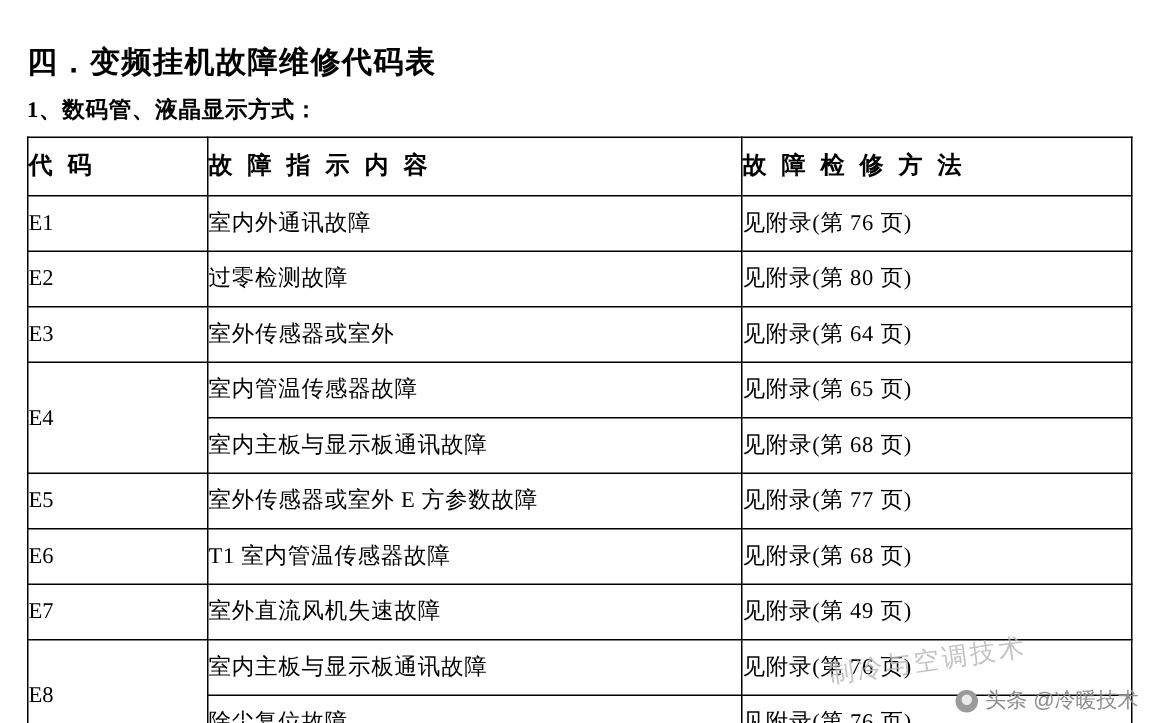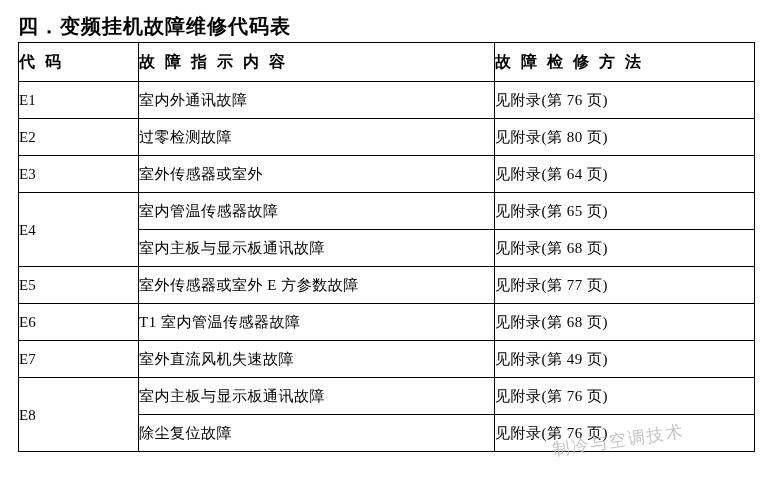--- a/index.html
+++ b/index.html
@@ -13,21 +13,21 @@
     font-family: "Liberation Serif", "DejaVu Serif", serif;
     color: #000000;
     overflow: hidden;
     position: relative;
   }
   .page {
     position: relative;
     width: 767px;
     height: 482px;
     box-sizing: border-box;
-    padding: 8px 16px 0 16px;
+    padding: 24px 16px 0 16px;
   }
   .doc-title {
     font-size: 20px;
     font-weight: bold;
     letter-spacing: 1px;
     margin: 4px 0 2px 2px;
     line-height: 1.4;
   }
   .section-title {
     font-size: 15px;
@@ -107,20 +107,21 @@
     border-radius: 50%;
     background: #e9e9e9;
   }
 </style>
 </head>
 <body>
 
 <div class="page">
 
   <div class="doc-title">四．变频挂机故障维修代码表</div>
+  <div class="section-title">1、数码管、液晶显示方式：</div>
 
   <table class="fault-table">
     <colgroup>
       <col class="c-code">
       <col class="c-desc">
       <col class="c-method">
     </colgroup>
     <thead>
       <tr>
         <td>代 码</td>
@@ -174,14 +175,18 @@
         <td class="method-cell">见附录(第 76 页)</td>
       </tr>
       <tr>
         <td class="desc-cell">除尘复位故障</td>
         <td class="method-cell">见附录(第 76 页)</td>
       </tr>
     </tbody>
   </table>
 
   <div class="watermark wm-diag">制冷与空调技术</div>
+  <div class="watermark wm-head">
+    <span class="wm-dot"></span>
+    <span>头条 @冷暖技术</span>
+  </div>
 
 </div>
 
 </body></html>

